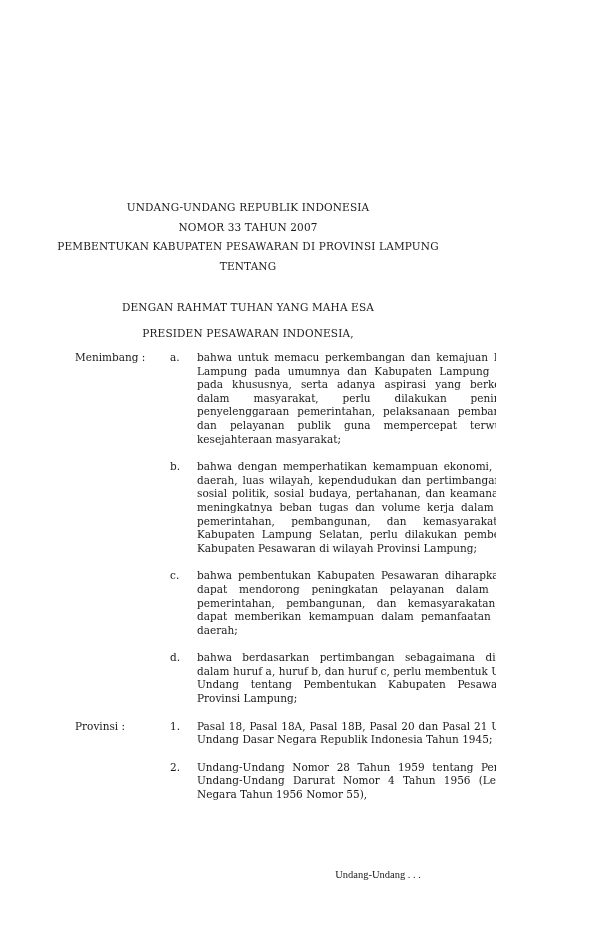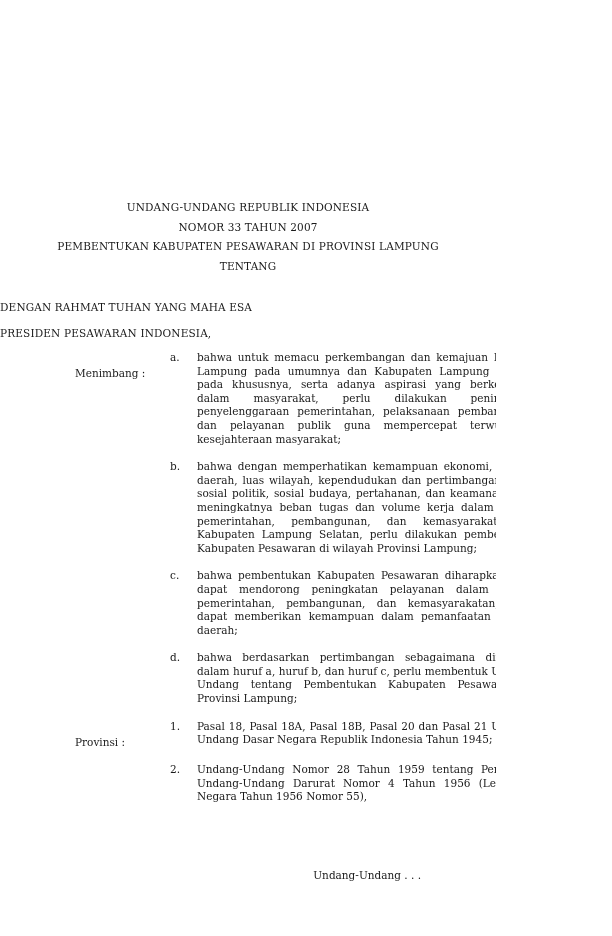--- a/index.html
+++ b/index.html
@@ -35,21 +35,21 @@
   .title-line.wide {
     font-size: 10.5px;
   }
 
   
   .subhead-block {
     position: absolute;
     left: 0;
     right: 0;
     top: 294px;
-    text-align: left;
+    text-align: center;
   }
   .subhead {
     font-size: 10.5px;
     line-height: 26px;
     letter-spacing: 0.15px;
   }
 
   
   .clauses {
     position: absolute;
@@ -63,21 +63,20 @@
     margin-bottom: 14px;
   }
   .clause-row:last-child {
     margin-bottom: 0;
   }
   .col-label {
     width: 95px;
     flex: 0 0 95px;
     font-size: 10.5px;
     line-height: 13.6px;
-    margin-top: 16px;
   }
   .col-marker {
     width: 27px;
     flex: 0 0 27px;
     font-size: 10.5px;
     line-height: 13.6px;
   }
   .col-text {
     flex: 1 1 auto;
     font-size: 10.5px;
@@ -91,20 +90,21 @@
   }
 
   
   .footer-catch {
     position: absolute;
     top: 868px;
     right: 75px;
     font-size: 10.5px;
     line-height: 14px;
     white-space: nowrap;
+    font-family: Liberation Serif, serif;
   }
 </style>
 </head>
 <body>
 
 <div class="page">
 
   <div class="title-block">
     <div class="title-line">UNDANG-UNDANG REPUBLIK INDONESIA</div>
     <div class="title-line">NOMOR 33 TAHUN 2007</div>

